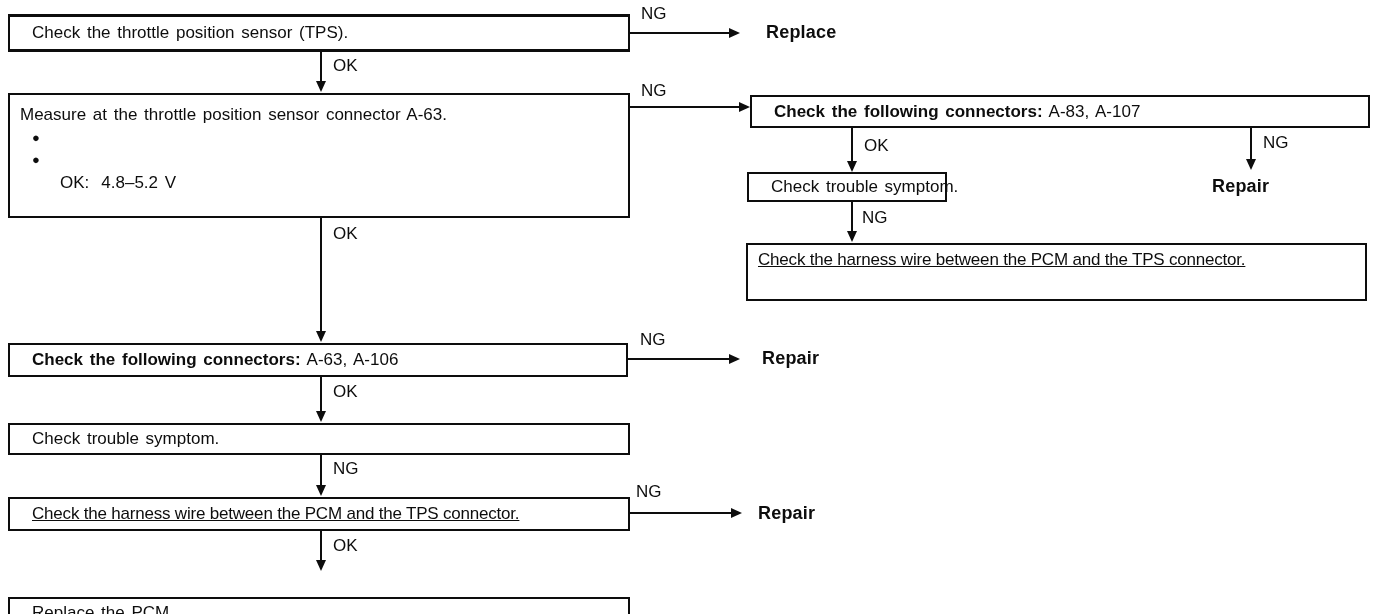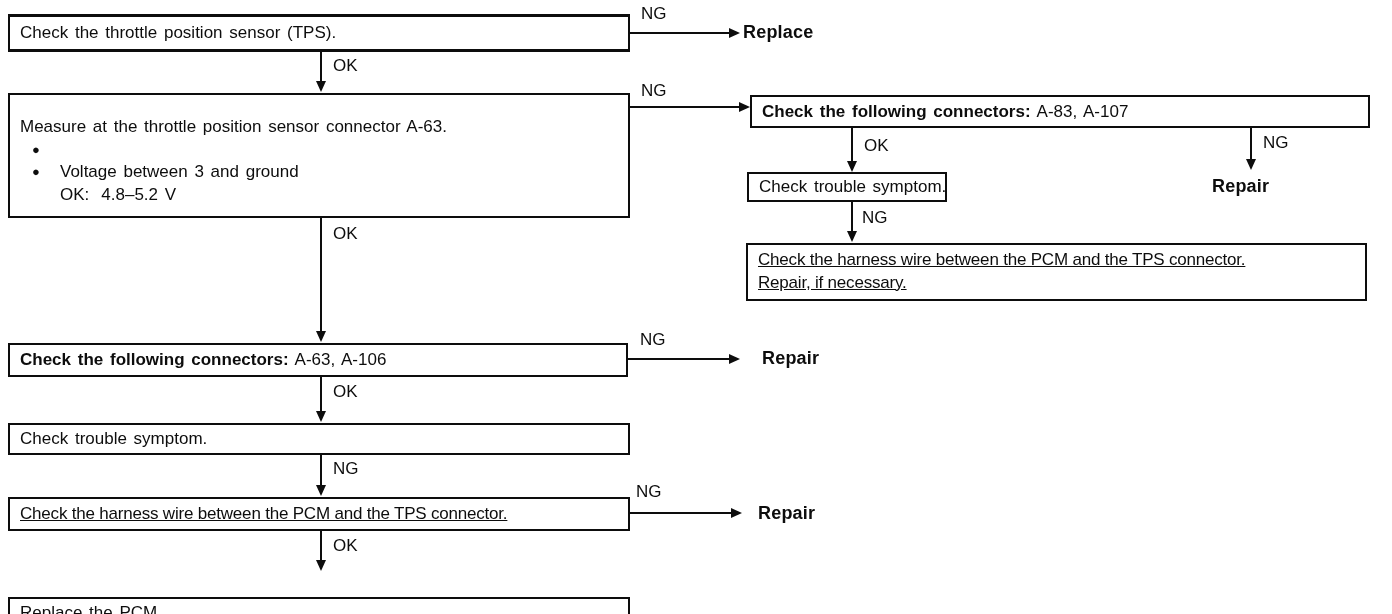--- a/index.html
+++ b/index.html
@@ -13,30 +13,30 @@
     width:1392px;height:614px;
     background:#ffffff;
     overflow:hidden;
   }
   .node{
     position:absolute;
     border:2px solid #0d0d0d;
     background:#ffffff;
     display:flex;
     align-items:center;
-    padding-left:10px;
+    padding-left:22px;
     box-sizing:border-box;
     font-size:17px;
     word-spacing:2px;
     white-space:nowrap;
   }
   .node.thick{border-width:3px 2px;}
   .node.multi{
     display:block;
-    padding:21px 10px;
+    padding:9px 10px;
   }
   .node .lead{font-weight:bold;}
   .node .rest{margin-left:6px;}
   .mline{line-height:22.5px;}
   .bline{display:flex;line-height:22.5px;}
   .bullet{width:14px;margin-left:12px;margin-right:14px;font-size:13px;}
   .indent{margin-left:40px;}
   .okkey{font-weight:normal;margin-right:12px;}
   .tight{word-spacing:0;letter-spacing:-0.2px;text-decoration:underline;}
   .vline{position:absolute;width:2px;background:#0d0d0d;}
@@ -75,21 +75,20 @@
     <span>Check the throttle position sensor (TPS).</span>
   </div>
 
   <div class="node multi" style="left:8px;top:93px;width:622px;height:125px;">
     <div class="mline">Measure at the throttle position sensor connector A-63.</div>
     <div class="bline">
       <span class="bullet">●</span>
     </div>
     <div class="bline">
       <span class="bullet">●</span>
-      <span>Voltage between 3 and ground</span>
     </div>
     <div class="mline indent">
       <span class="okkey">OK:</span><span>4.8–5.2 V</span>
     </div>
   </div>
 
   <div class="node" style="left:8px;top:343px;width:620px;height:34px;">
     <span class="lead">Check the following connectors:</span>
     <span class="rest">A-63, A-106</span>
   </div>
@@ -110,21 +109,20 @@
     <span class="lead">Check the following connectors:</span>
     <span class="rest">A-83, A-107</span>
   </div>
 
   <div class="node" style="left:747px;top:172px;width:200px;height:30px;">
     <span>Check trouble symptom.</span>
   </div>
 
   <div class="node multi tight" style="left:746px;top:243px;width:621px;height:58px;padding-top:4px;">
     <div class="mline">Check the harness wire between the PCM and the TPS connector.</div>
-    <div class="mline">Repair, if necessary.</div>
   </div>
 
   <div class="vline" style="left:320px;top:52px;height:30px;"></div>
   <div class="ah-down" style="left:316px;top:81px;"></div>
   <div class="lbl" style="left:331px;top:56px;">OK</div>
 
   <div class="vline" style="left:320px;top:218px;height:115px;"></div>
   <div class="ah-down" style="left:316px;top:331px;"></div>
   <div class="lbl" style="left:331px;top:224px;">OK</div>
 
@@ -136,21 +134,21 @@
   <div class="ah-down" style="left:316px;top:485px;"></div>
   <div class="lbl" style="left:331px;top:459px;">NG</div>
 
   <div class="vline" style="left:320px;top:531px;height:31px;"></div>
   <div class="ah-down" style="left:316px;top:560px;"></div>
   <div class="lbl" style="left:331px;top:536px;">OK</div>
 
   <div class="hline" style="left:630px;top:32px;width:100px;"></div>
   <div class="ah-right" style="left:729px;top:28px;"></div>
   <div class="lbl" style="left:639px;top:4px;">NG</div>
-  <div class="terminal" style="left:743px;top:22px;">Replace</div>
+  <div class="terminal" style="left:766px;top:22px;">Replace</div>
 
   <div class="hline" style="left:630px;top:106px;width:110px;"></div>
   <div class="ah-right" style="left:739px;top:102px;"></div>
   <div class="lbl" style="left:639px;top:81px;">NG</div>
 
   <div class="hline" style="left:628px;top:358px;width:102px;"></div>
   <div class="ah-right" style="left:729px;top:354px;"></div>
   <div class="lbl" style="left:638px;top:330px;">NG</div>
   <div class="terminal" style="left:762px;top:348px;">Repair</div>
 

